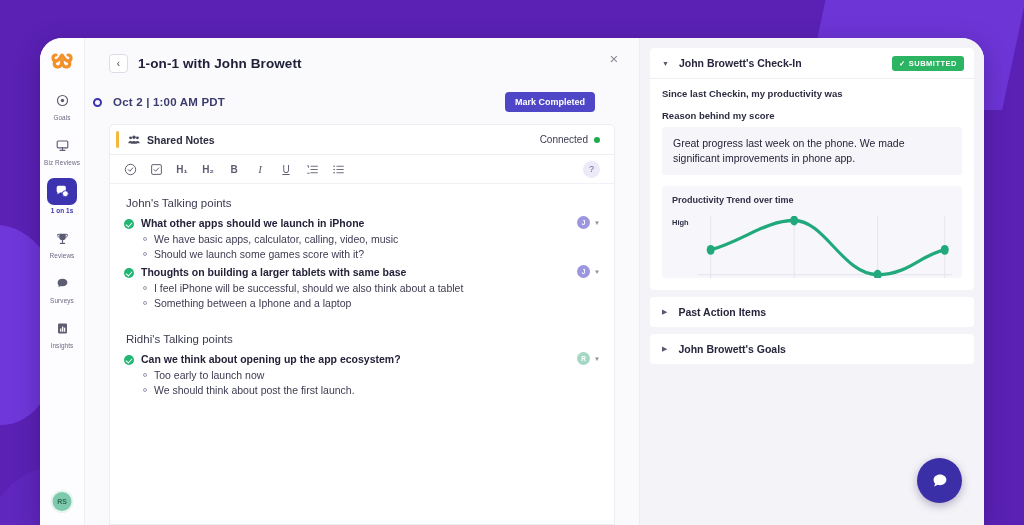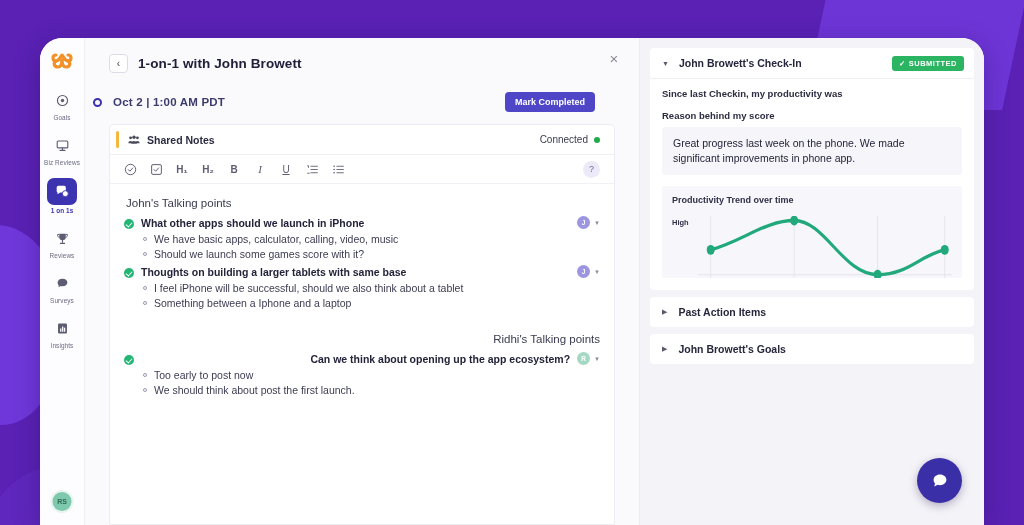--- a/index.html
+++ b/index.html
@@ -131,21 +131,21 @@
   .tb-help {
     width: 17px; height: 17px; border-radius: 50%; background: #eceaf8;
     color: #6f6a9c; font-size: 9px; display: flex; align-items: center; justify-content: center;
     cursor: pointer;
   }
 
   .notes-body { padding: 13px 14px 0 14px; overflow: hidden; flex: 1 1 auto; }
   .tp-section-title {
     font-size: 11.5px; color: #3b3b50; margin: 0 0 8px 2px; font-weight: 400;
   }
-  .tp-section + .tp-section { margin-top: 24px; text-align: right; }
+  .tp-section + .tp-section { margin-top: 24px; }
   .tp-row { display: flex; align-items: flex-start; gap: 7px; margin-bottom: 4px; }
   .tp-check {
     width: 10px; height: 10px; border-radius: 50%; background: #23b574; flex: 0 0 auto;
     margin-top: 2px; position: relative;
   }
   .tp-check::after {
     content: ""; position: absolute; left: 3px; top: 1.5px; width: 3px; height: 5px;
     border: solid #fff; border-width: 0 1.4px 1.4px 0; transform: rotate(42deg);
   }
   .tp-text { font-size: 10.5px; font-weight: 700; color: #23233a; flex: 1 1 auto; }
@@ -423,21 +423,21 @@
           <div class="tp-row">
             <span class="tp-check"></span>
             <span class="tp-text">Can we think about opening up the app ecosystem?</span>
             <span class="tp-right">
               <span class="tp-avatar r">R</span>
               <span class="tp-caret">▼</span>
             </span>
           </div>
           <div class="tp-sub">
             <span class="tp-bullet"></span>
-            <span class="tp-sub-text">Too early to post now</span>
+            <span class="tp-sub-text">Too early to launch now</span>
           </div>
           <div class="tp-sub">
             <span class="tp-bullet"></span>
             <span class="tp-sub-text">We should think about post the first launch.</span>
           </div>
 
         </div>
 
       </div>
     </div>

